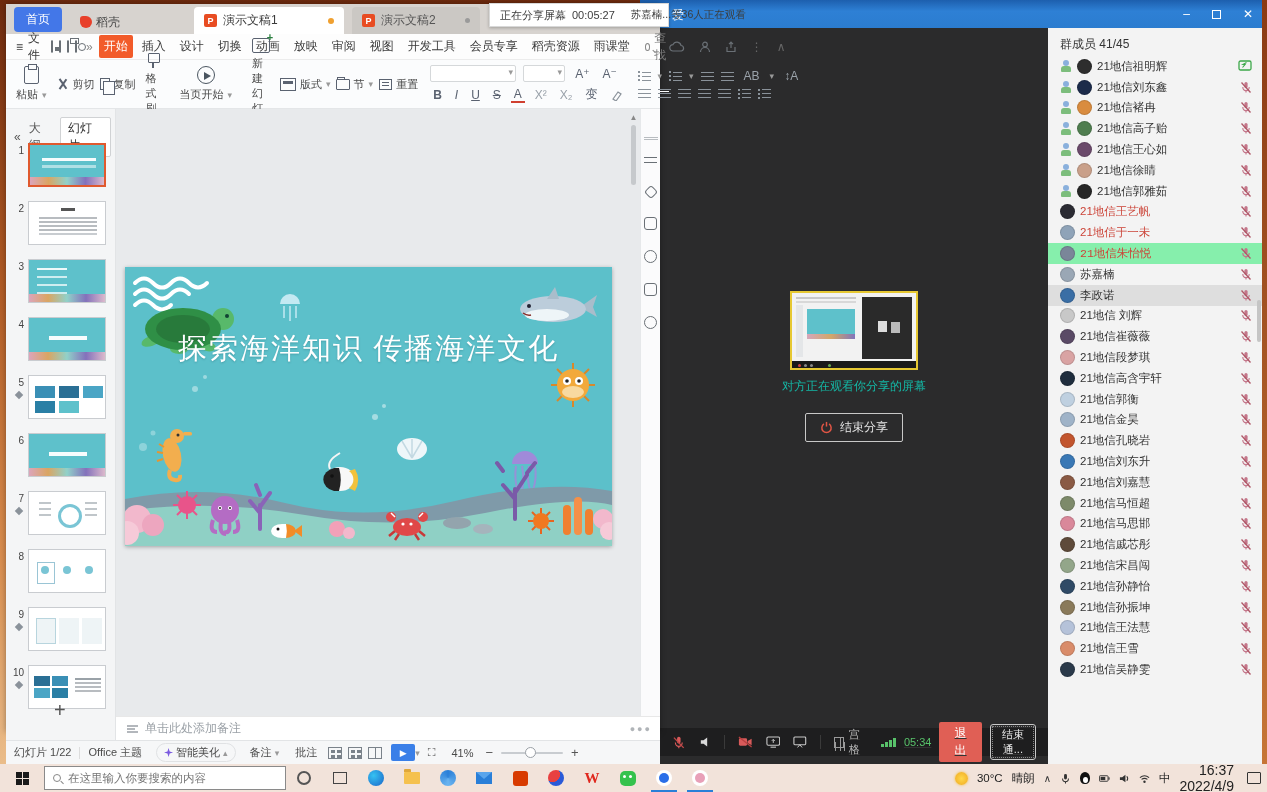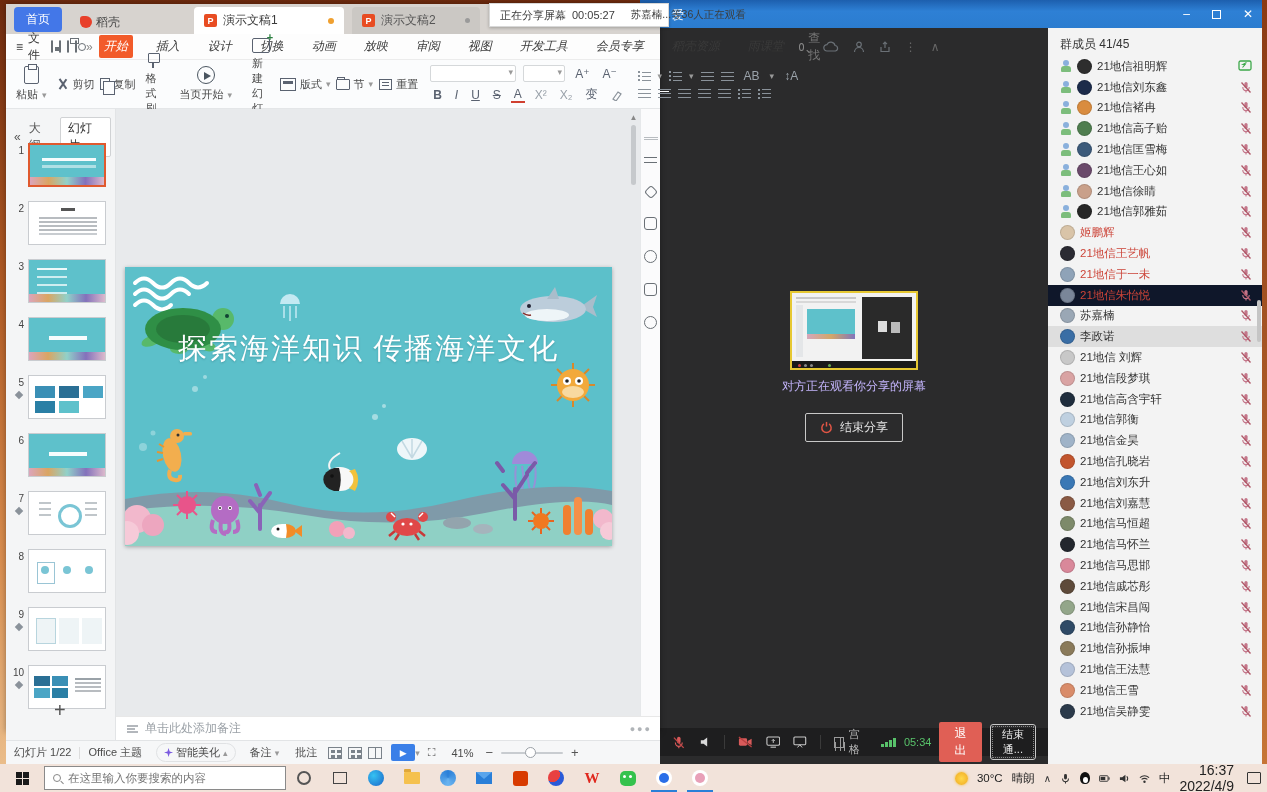--- a/index.html
+++ b/index.html
@@ -40,21 +40,21 @@
   .tab-plus { font-size:16px; color:#555; padding:0 10px; align-self:center; }
 
   
   .menubar { position:absolute; left:0; top:30px; width:100%; height:26px; background:#fdfdfd; border-bottom:1px solid #ececec; display:flex; align-items:center; font-size:12px; color:#3a3a3a; }
   .mfile { display:flex; align-items:center; gap:5px; padding:0 8px 0 10px; }
   .micn { display:inline-block; width:13px; height:13px; border:1px solid #6a7076; border-radius:2px; position:relative; margin:0 3px; }
   .micn.save::after { content:""; position:absolute; left:3px; top:6px; width:5px; height:4px; background:#6a7076; }
   .micn.print::after { content:""; position:absolute; left:2px; top:-3px; width:7px; height:4px; border:1px solid #6a7076; background:#fff; }
   .micn.prev::after { content:""; position:absolute; left:2px; top:2px; width:6px; height:6px; border:1px solid #6a7076; border-radius:50%; }
   .mchev { color:#888; padding:0 6px; }
-  .mtabs { display:flex; gap:18px;font-style:italic; }
+  .mtabs { display:flex; gap:4px; }
   .mtab { padding:3px 5px; border-radius:2px; white-space:nowrap; }
   .mtab.on { background:#f25b2a; color:#fff; }
   .mfind { display:flex; align-items:center; gap:4px; color:#777; margin-left:10px; }
   .lens { display:inline-block; width:8px; height:8px; border:1.4px solid #888; border-radius:50%; position:relative; }
   .lens::after { content:""; position:absolute; left:6px; top:7px; width:4px; height:1.4px; background:#888; transform:rotate(45deg); }
   .mbicons { margin-left:auto; display:flex; align-items:center; gap:14px; padding-right:10px; color:#666; }
 
   
   .ribbon { position:absolute; left:0; top:56px; width:100%; height:49px; background:#fbfcfd; border-bottom:1px solid #e4e6e8; display:flex; align-items:stretch; font-size:11px; color:#4a4a4a; }
   .rgroup { display:flex; align-items:center; padding:3px 6px; gap:6px; }
@@ -153,41 +153,41 @@
   .meeting { position:absolute; left:660px; top:28px; width:388px; height:736px; background:#2b2b2c; z-index:5; }
   .preview { position:absolute; left:130px; top:263px; width:128px; height:79px; background:#f2f2f2; border:2px solid #e6c832; }
   .pv-menuln { position:absolute; left:4px; top:4px; width:60px; height:2px; background:#c8c8c8; box-shadow:0 4px 0 #d8d8d8; }
   .pv-strip { position:absolute; left:4px; top:12px; width:7px; height:52px; background:#e4e6e8; }
   .pv-slide { position:absolute; left:15px; top:16px; width:48px; height:30px; background:#5ec1cb; }
   .pv-slide::after { content:""; position:absolute; left:0; bottom:0; width:100%; height:5px; background:linear-gradient(90deg,#f2a0b8,#f0a050,#8a63b8); opacity:.8; }
   .pv-dark { position:absolute; right:4px; top:4px; width:50px; height:62px; background:#2a2a2a; }
   .pv-dark::after { content:""; position:absolute; left:16px; top:24px; width:9px; height:11px; background:#ddd; box-shadow:13px 1px 0 #bbb; }
   .pv-bottom { position:absolute; left:0; bottom:0; width:100%; height:7px; background:#1a1a1a; }
   .pv-bottom::after { content:""; position:absolute; left:6px; top:2.5px; width:3px; height:3px; border-radius:50%; background:#d04040; box-shadow:6px 0 0 #888,12px 0 0 #888,30px 0 0 #6aa84f; }
-  .mt-caption { position:absolute; left:0; top:350px; width:100%; text-align:center; color:#c4b5fd; font-size:12px; }
+  .mt-caption { position:absolute; left:0; top:350px; width:100%; text-align:center; color:#14b8a6; font-size:12px; }
   .endshare { position:absolute; left:50%; top:385px; transform:translateX(-50%); display:flex; align-items:center; gap:7px; border:1px solid #c8c8c8; border-radius:2px; padding:5px 14px; color:#e6e6e6; font-size:12px; background:transparent; }
   .pwr { width:13px; height:13px; }
-  .mtoolbar { position:absolute; left:0; bottom:8px; width:100%; height:28px; background:#1e1e1f; display:flex; align-items:center; padding:0 12px; gap:13px; }
+  .mtoolbar { position:absolute; left:0; bottom:8px; width:100%; height:28px; background:#1e1e1f; display:flex; align-items:center; padding:0 12px; gap:13px;text-decoration:underline; }
   .mt-sep { width:1px; height:14px; background:#3a3a3a; }
   .mt-grid { display:flex; align-items:center; gap:5px; color:#b8b8b8; font-size:11px; }
   .grid-ic { display:inline-block; width:11px; height:11px; border:1px solid #9a9a9a; position:relative; }
   .grid-ic::after { content:""; position:absolute; left:5px; top:0; width:1px; height:9px; background:#9a9a9a; box-shadow:-5px 4px 0 #9a9a9a, 0 4px 0 #9a9a9a, 4px 4px 0 #9a9a9a; }
   .mt-right { margin-left:auto; display:flex; align-items:center; gap:8px; }
   .sigbars { display:flex; align-items:flex-end; gap:1.5px; }
   .sigbars i { width:2.5px; background:#58c26a; display:inline-block; }
   .mt-time { color:#58c26a; font-size:11px; }
   .exitbtn { background:#e05f55; color:#fff; border:none; border-radius:2px; padding:3px 12px; font-size:12px; }
   .endcall { background:transparent; color:#e8e8e8; border:1px solid #c8c8c8; border-radius:3px; padding:2px 6px; font-size:11px; outline:1px dotted #888; outline-offset:-3px; }
 
   
   .qqpanel { position:absolute; left:1048px; top:28px; width:214px; height:736px; background:#f3f3f3; z-index:5; }
   .qq-title { padding:8px 0 4px 12px; font-size:12px; color:#333; }
   .mlist { position:absolute; left:0; top:28px; width:214px; }
   .member { display:flex; align-items:center; height:20.8px; padding:0 10px 0 12px; gap:5px; }
-  .member.hl1 { background:#0f172a; }
+  .member.hl1 { background:#86efac;font-family:Liberation Mono, monospace; }
   .member.hl2 { background:#dedede; }
   .pic { width:12px; height:13px; position:relative; flex:0 0 12px; }
   .pic::before { content:""; position:absolute; left:3px; top:0; width:6px; height:6px; border-radius:50%; background:#8ab0dc; }
   .pic::after { content:""; position:absolute; left:1px; top:6.5px; width:10px; height:6px; border-radius:3px 3px 1px 1px; background:#7cbd7c; }
   .avatar { width:15px; height:15px; border-radius:50%; flex:0 0 15px; border:1px solid rgba(0,0,0,.12); }
   .mname { font-size:11.5px; color:#333; white-space:nowrap; overflow:hidden; }
   .mname.red { color:#cc4438; }
   .ric { margin-left:auto; display:flex; align-items:center; }
   .qscroll { position:absolute; right:1px; top:272px; width:4px; height:42px; background:#c5c5c5; border-radius:2px; }
   .rightstrip { position:absolute; left:1262px; top:0; width:5px; height:792px; background:linear-gradient(180deg,#8a3a14,#c87838); z-index:6; }
@@ -356,34 +356,20 @@
           <span class="ric">
             <svg width="12" height="13" viewBox="0 0 12 13">
               <rect x="4.4" y="1" width="3.2" height="6" rx="1.6" fill="#c4768a"></rect>
               <path d="M2.8 6a3.2 3.6 0 0 0 6.4 0" stroke="#c4768a" fill="none" stroke-width="1.1"></path>
               <line x1="6" y1="9.6" x2="6" y2="11.5" stroke="#c4768a" stroke-width="1.1"></line>
               <line x1="1.5" y1="1.5" x2="10.5" y2="11.5" stroke="#b05868" stroke-width="1.3"></line>
             </svg>
           </span>
         </div>
 
-        <div class="member">
-          <span class="pic"></span>
-          <span class="avatar" style="background: rgb(60, 90, 122);"></span>
-          <span class="mname">21地信匡雪梅</span>
-
-          <span class="ric">
-            <svg width="12" height="13" viewBox="0 0 12 13">
-              <rect x="4.4" y="1" width="3.2" height="6" rx="1.6" fill="#c4768a"></rect>
-              <path d="M2.8 6a3.2 3.6 0 0 0 6.4 0" stroke="#c4768a" fill="none" stroke-width="1.1"></path>
-              <line x1="6" y1="9.6" x2="6" y2="11.5" stroke="#c4768a" stroke-width="1.1"></line>
-              <line x1="1.5" y1="1.5" x2="10.5" y2="11.5" stroke="#b05868" stroke-width="1.3"></line>
-            </svg>
-          </span>
-        </div>
 
         <div class="member">
           <span class="pic"></span>
           <span class="avatar" style="background: rgb(107, 74, 107);"></span>
           <span class="mname">21地信王心如</span>
 
           <span class="ric">
             <svg width="12" height="13" viewBox="0 0 12 13">
               <rect x="4.4" y="1" width="3.2" height="6" rx="1.6" fill="#c4768a"></rect>
               <path d="M2.8 6a3.2 3.6 0 0 0 6.4 0" stroke="#c4768a" fill="none" stroke-width="1.1"></path>
@@ -416,34 +402,20 @@
           <span class="ric">
             <svg width="12" height="13" viewBox="0 0 12 13">
               <rect x="4.4" y="1" width="3.2" height="6" rx="1.6" fill="#c4768a"></rect>
               <path d="M2.8 6a3.2 3.6 0 0 0 6.4 0" stroke="#c4768a" fill="none" stroke-width="1.1"></path>
               <line x1="6" y1="9.6" x2="6" y2="11.5" stroke="#c4768a" stroke-width="1.1"></line>
               <line x1="1.5" y1="1.5" x2="10.5" y2="11.5" stroke="#b05868" stroke-width="1.3"></line>
             </svg>
           </span>
         </div>
 
-        <div class="member">
-
-          <span class="avatar" style="background: rgb(217, 196, 168);"></span>
-          <span class="mname red">姬鹏辉</span>
-
-          <span class="ric">
-            <svg width="12" height="13" viewBox="0 0 12 13">
-              <rect x="4.4" y="1" width="3.2" height="6" rx="1.6" fill="#c4768a"></rect>
-              <path d="M2.8 6a3.2 3.6 0 0 0 6.4 0" stroke="#c4768a" fill="none" stroke-width="1.1"></path>
-              <line x1="6" y1="9.6" x2="6" y2="11.5" stroke="#c4768a" stroke-width="1.1"></line>
-              <line x1="1.5" y1="1.5" x2="10.5" y2="11.5" stroke="#b05868" stroke-width="1.3"></line>
-            </svg>
-          </span>
-        </div>
 
         <div class="member">
 
           <span class="avatar" style="background: rgb(43, 43, 51);"></span>
           <span class="mname red">21地信王艺帆</span>
 
           <span class="ric">
             <svg width="12" height="13" viewBox="0 0 12 13">
               <rect x="4.4" y="1" width="3.2" height="6" rx="1.6" fill="#c4768a"></rect>
               <path d="M2.8 6a3.2 3.6 0 0 0 6.4 0" stroke="#c4768a" fill="none" stroke-width="1.1"></path>
@@ -522,20 +494,34 @@
             <svg width="12" height="13" viewBox="0 0 12 13">
               <rect x="4.4" y="1" width="3.2" height="6" rx="1.6" fill="#c4768a"></rect>
               <path d="M2.8 6a3.2 3.6 0 0 0 6.4 0" stroke="#c4768a" fill="none" stroke-width="1.1"></path>
               <line x1="6" y1="9.6" x2="6" y2="11.5" stroke="#c4768a" stroke-width="1.1"></line>
               <line x1="1.5" y1="1.5" x2="10.5" y2="11.5" stroke="#b05868" stroke-width="1.3"></line>
             </svg>
           </span>
         </div>
 
 
+        <div class="member">
+
+          <span class="avatar" style="background: rgb(90, 74, 102);"></span>
+          <span class="mname">21地信崔薇薇</span>
+
+          <span class="ric">
+            <svg width="12" height="13" viewBox="0 0 12 13">
+              <rect x="4.4" y="1" width="3.2" height="6" rx="1.6" fill="#c4768a"></rect>
+              <path d="M2.8 6a3.2 3.6 0 0 0 6.4 0" stroke="#c4768a" fill="none" stroke-width="1.1"></path>
+              <line x1="6" y1="9.6" x2="6" y2="11.5" stroke="#c4768a" stroke-width="1.1"></line>
+              <line x1="1.5" y1="1.5" x2="10.5" y2="11.5" stroke="#b05868" stroke-width="1.3"></line>
+            </svg>
+          </span>
+        </div>
 
         <div class="member">
 
           <span class="avatar" style="background: rgb(217, 163, 163);"></span>
           <span class="mname">21地信段梦琪</span>
 
           <span class="ric">
             <svg width="12" height="13" viewBox="0 0 12 13">
               <rect x="4.4" y="1" width="3.2" height="6" rx="1.6" fill="#c4768a"></rect>
               <path d="M2.8 6a3.2 3.6 0 0 0 6.4 0" stroke="#c4768a" fill="none" stroke-width="1.1"></path>
@@ -643,34 +629,20 @@
           <span class="ric">
             <svg width="12" height="13" viewBox="0 0 12 13">
               <rect x="4.4" y="1" width="3.2" height="6" rx="1.6" fill="#c4768a"></rect>
               <path d="M2.8 6a3.2 3.6 0 0 0 6.4 0" stroke="#c4768a" fill="none" stroke-width="1.1"></path>
               <line x1="6" y1="9.6" x2="6" y2="11.5" stroke="#c4768a" stroke-width="1.1"></line>
               <line x1="1.5" y1="1.5" x2="10.5" y2="11.5" stroke="#b05868" stroke-width="1.3"></line>
             </svg>
           </span>
         </div>
 
-        <div class="member">
-
-          <span class="avatar" style="background: rgb(35, 39, 46);"></span>
-          <span class="mname">21地信马怀兰</span>
-
-          <span class="ric">
-            <svg width="12" height="13" viewBox="0 0 12 13">
-              <rect x="4.4" y="1" width="3.2" height="6" rx="1.6" fill="#c4768a"></rect>
-              <path d="M2.8 6a3.2 3.6 0 0 0 6.4 0" stroke="#c4768a" fill="none" stroke-width="1.1"></path>
-              <line x1="6" y1="9.6" x2="6" y2="11.5" stroke="#c4768a" stroke-width="1.1"></line>
-              <line x1="1.5" y1="1.5" x2="10.5" y2="11.5" stroke="#b05868" stroke-width="1.3"></line>
-            </svg>
-          </span>
-        </div>
 
         <div class="member">
 
           <span class="avatar" style="background: rgb(217, 136, 154);"></span>
           <span class="mname">21地信马思邯</span>
 
           <span class="ric">
             <svg width="12" height="13" viewBox="0 0 12 13">
               <rect x="4.4" y="1" width="3.2" height="6" rx="1.6" fill="#c4768a"></rect>
               <path d="M2.8 6a3.2 3.6 0 0 0 6.4 0" stroke="#c4768a" fill="none" stroke-width="1.1"></path>

